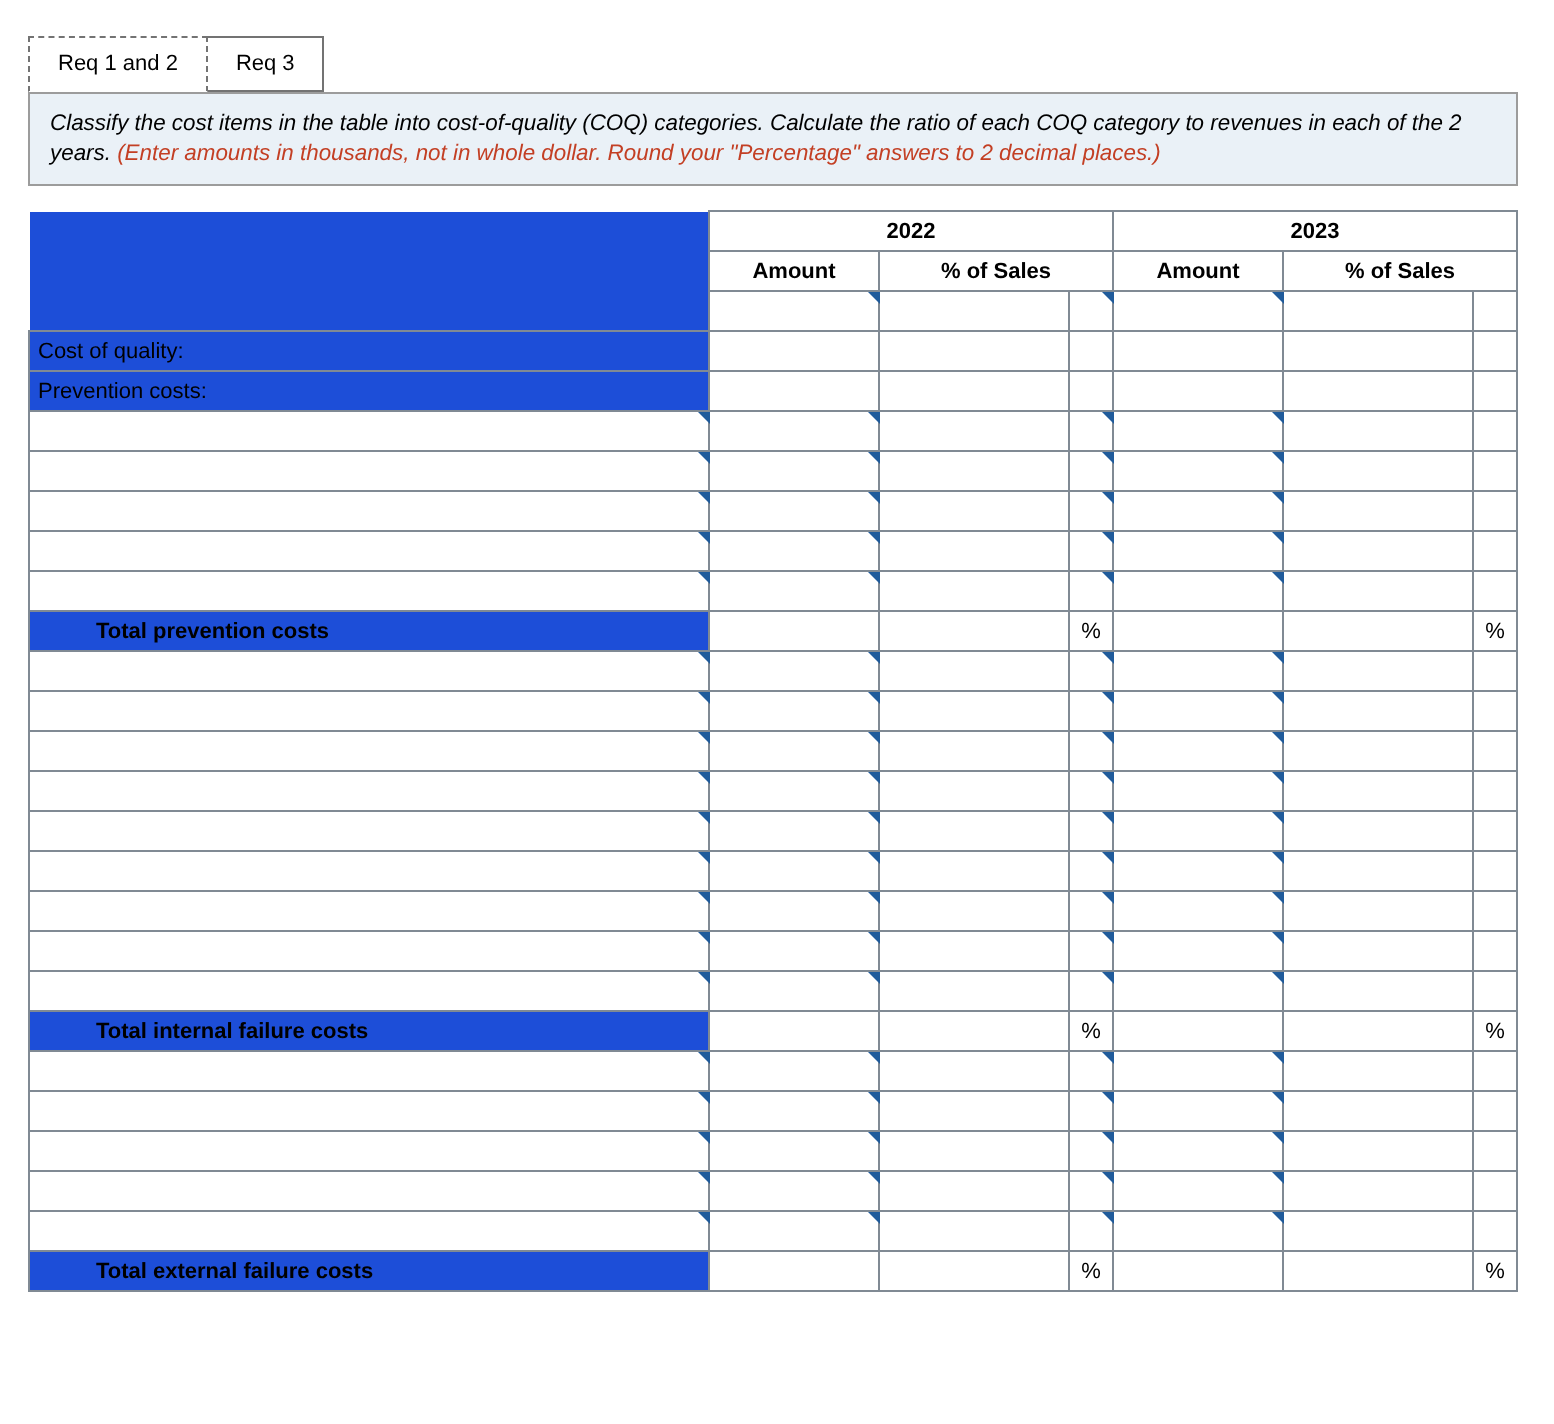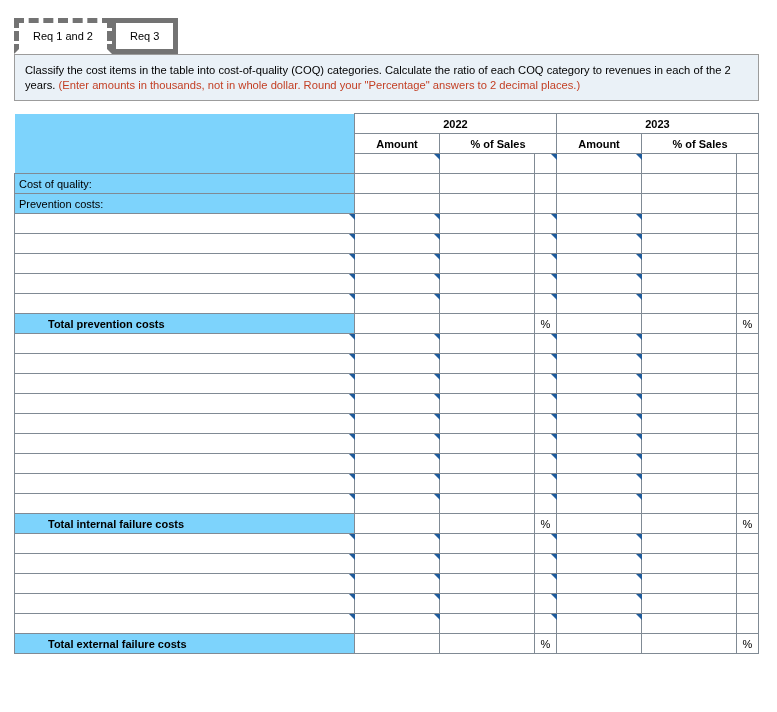--- a/index.html
+++ b/index.html
@@ -1,32 +1,32 @@
 <!DOCTYPE html>
 <html><head>
 <meta charset="utf-8">
 <style>
   * { box-sizing: border-box; font-family: Arial, sans-serif; }
   body { margin: 0; background: #fff; width: 777px; font-size: 11px; color: #000; }
 
   .tabs { display: flex; margin: 18px 0 0 14px; }
-  .tab { border: 5px solid #737373; padding: 7px 14px; font-size: 11px; background: #fff; cursor: pointer; margin-right: -1px; }
+  .tab { border: 1px solid #737373; padding: 7px 14px; font-size: 11px; background: #fff; cursor: pointer; margin-right: -1px; }
   .tab.active { border-bottom-color: #fff; z-index: 2; border-style: dashed; }
 
-  .instructions { margin: 0 0 0 14px; border: 1px solid #9c9c9c; border-left: 1px solid #9c9c9c; background: #eaf1f7; padding: 8px 10px; font-size: 11.2px; line-height: 1.3; width: 745px; }
+  .instructions { margin: 0 0 0 14px; border: 1px solid #9c9c9c; border-left: 1px solid #9c9c9c; background: #eaf1f7; padding: 8px 10px; font-size: 11.2px; line-height: 1.3; width: 745px; font-style: italic; }
   .instructions .note { color: #c33f24; }
 
   .sheet { margin: 12px 0 0 14px; width: 745px; }
   table { border-collapse: collapse; }
   td, th { border: 1px solid #808a94; font-size: 11px; vertical-align: middle; height: 20px; }
 
   .hdr-year { text-align: center; font-weight: bold; background: #fff; margin-left: 12px; }
   .hdr-col { text-align: center; font-weight: bold; background: #fff; }
 
-  .label-cell { width: 340px; padding: 0 4px; background: #7dd3fc; }
+  .label-cell { width: 340px; padding: 0 4px; background: #1d4ed8; }
   .label-indent { padding-left: 24px; }
   .label-indent2 { padding-left: 33px; font-weight: bold; }
 
   .amt-cell { width: 85px; }
   .pct-cell { width: 95px; }
   .pct-sym-cell { width: 22px; text-align: center; font-size: 11px; }
 
   
   .dd-cell { position: relative; background: #fff; }
   .dd-cell::after { content:""; position:absolute; top:0; right:-1px; width:0; height:0; border-top:6px solid #1f5b9b; border-left:6px solid transparent; }

